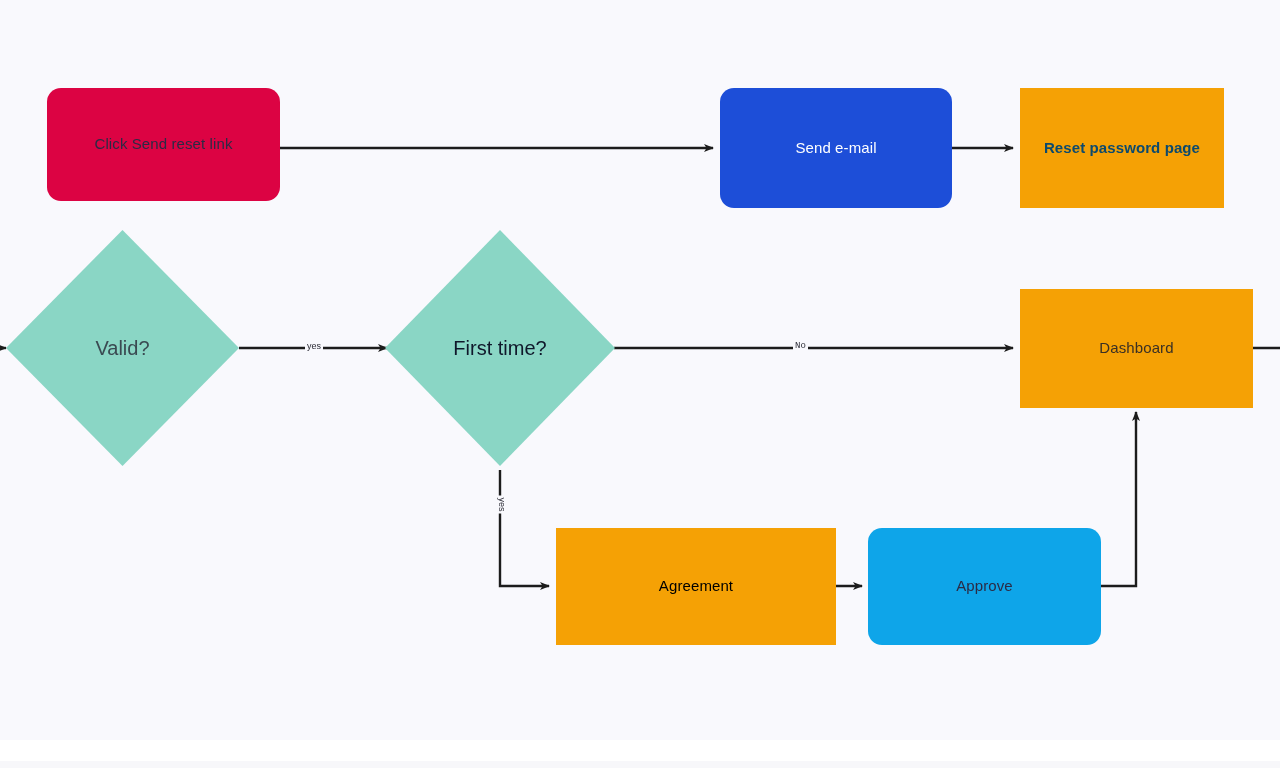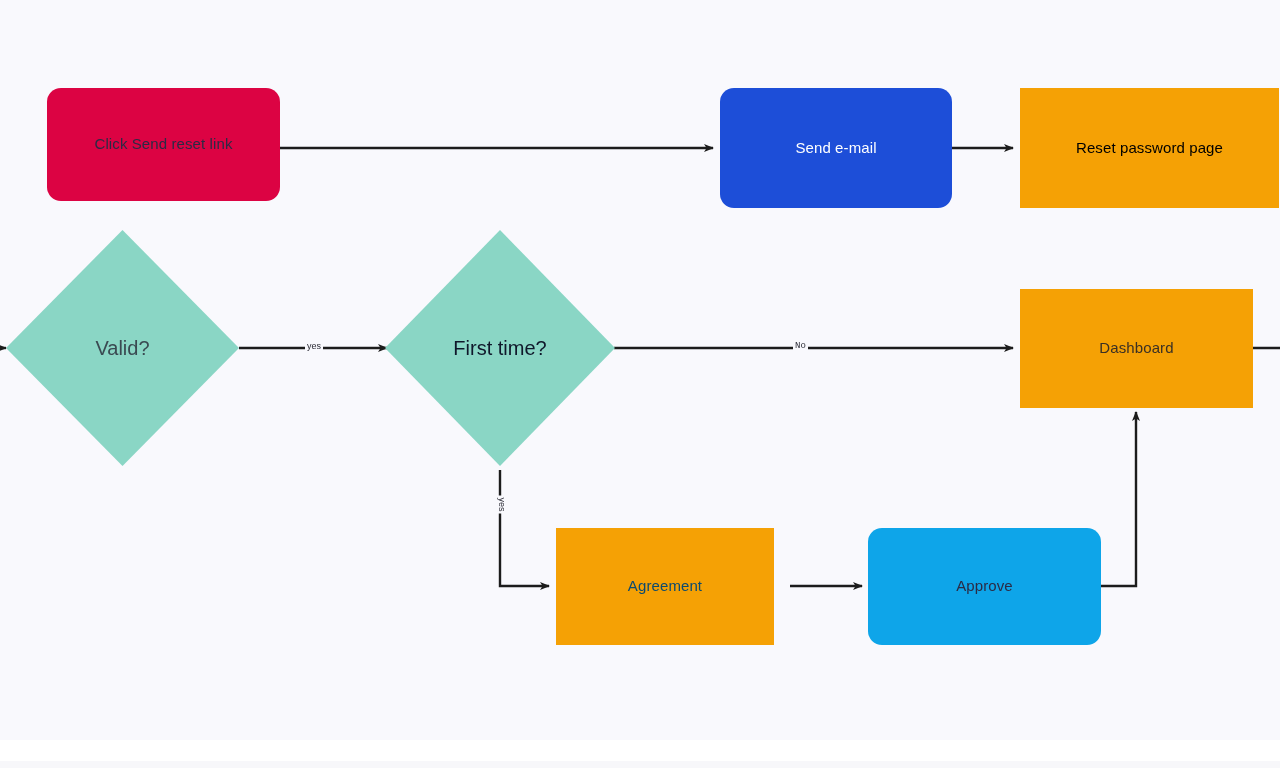--- a/index.html
+++ b/index.html
@@ -180,22 +180,22 @@
     <div class="node node-rect-round" style="left:3px; top:88px; width:233px; height:113px;
                 background:#dc0343; color:#2b2b45;margin-left:44px;">
       <span>Click Send reset link</span>
     </div>
 
     <div class="node node-rect-round" style="left:720px; top:88px; width:232px; height:120px;
                 background:#1d4ed8; color:#ffffff;">
       <span>Send e-mail</span>
     </div>
 
-    <div class="node node-rect-sharp" style="left:1020px; top:88px; width:259px; height:120px;
-                background:#f5a105; color:#000000;">
+    <div class="node node-rect-sharp" style="left:1020px; top:88px; width:204px; height:120px;
+                background:#f5a105; color:#0c4a6e;font-weight:bold;">
       <span>Reset password page</span>
     </div>
 
     <div class="node-diamond-wrap" style="left:6px; top:230px; width:233px; height:236px;">
       <svg class="node-diamond-shape" viewBox="0 0 233 236" preserveAspectRatio="none">
         <polygon points="116.5,0 233,118 116.5,236 0,118" fill="#8ad6c5"></polygon>
       </svg>
       <span class="node-diamond-label" style="color:#3a4a52;">Valid?</span>
     </div>
 
@@ -204,22 +204,22 @@
         <polygon points="115,0 230,118 115,236 0,118" fill="#8ad6c5"></polygon>
       </svg>
       <span class="node-diamond-label" style="color:#0f172a;">First time?</span>
     </div>
 
     <div class="node node-rect-sharp" style="left:1020px; top:289px; width:233px; height:119px;
                 background:#f5a105; color:#3a3025;">
       <span>Dashboard</span>
     </div>
 
-    <div class="node node-rect-sharp" style="left:556px; top:528px; width:218px; height:117px;
-                background:#f5a105; color:#0c4a6e;">
+    <div class="node node-rect-sharp" style="left:556px; top:528px; width:280px; height:117px;
+                background:#f5a105; color:#000000;">
       <span>Agreement</span>
     </div>
 
     <div class="node node-rect-round" style="left:868px; top:528px; width:233px; height:117px;
                 background:#0ea5e9; color:#2b2b45;">
       <span>Approve</span>
     </div>
 
   </div>
 

